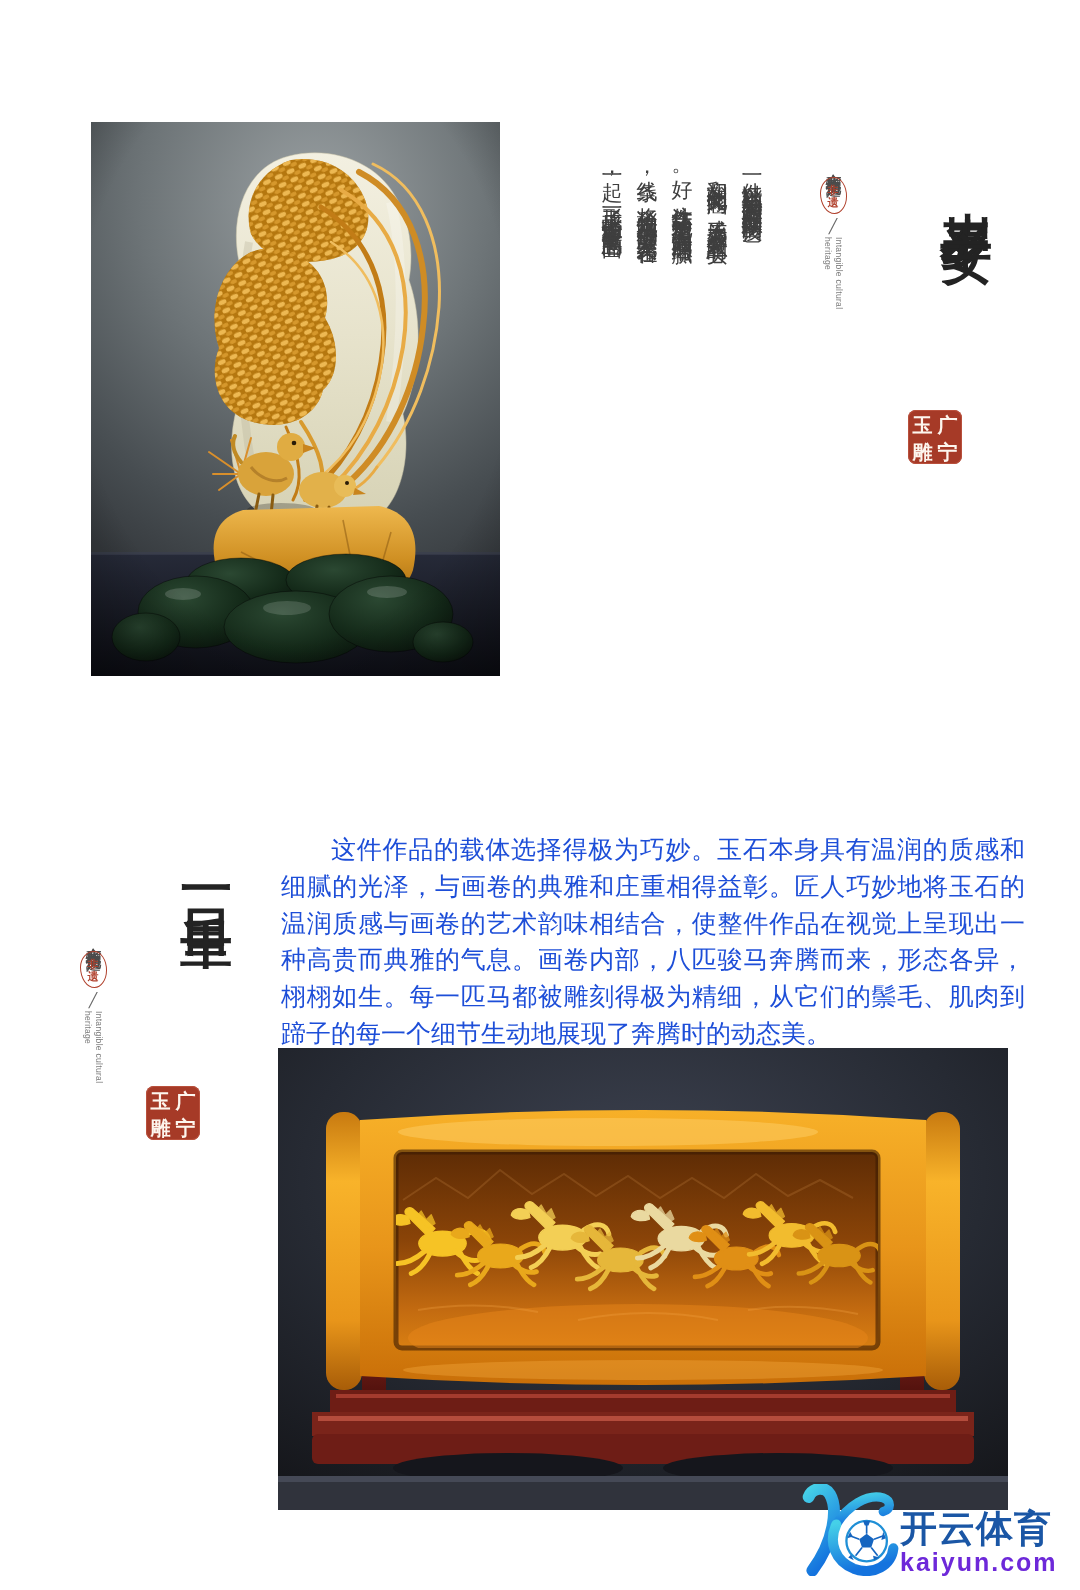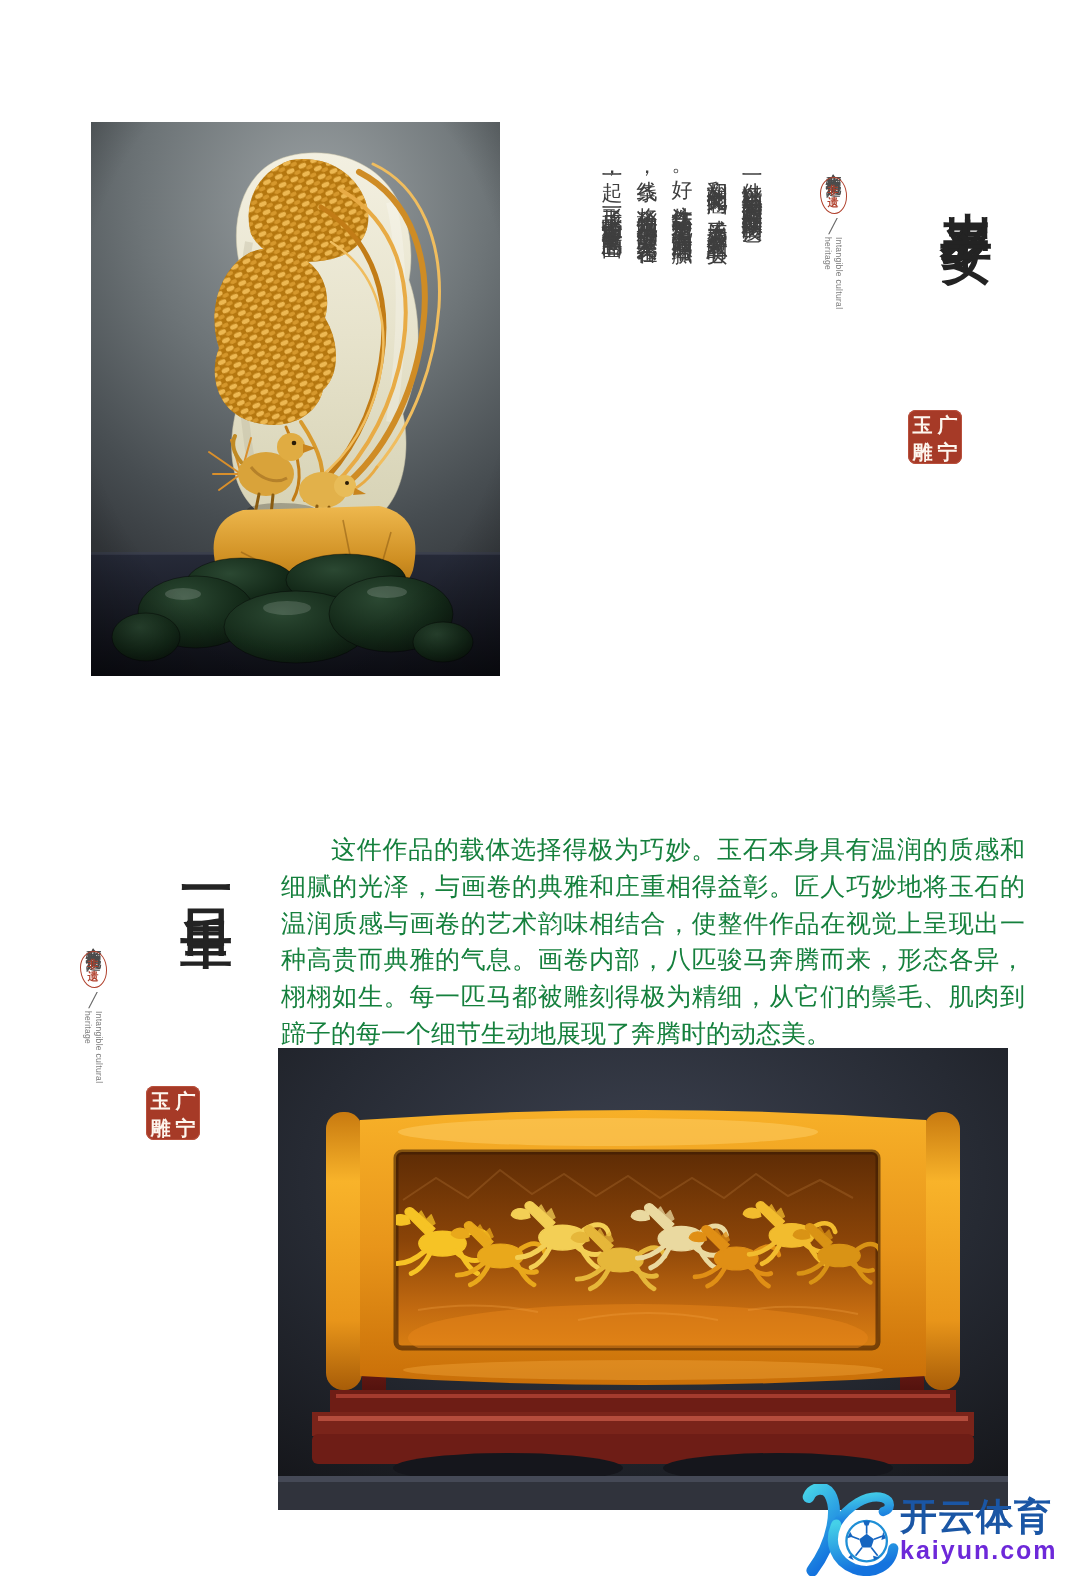--- a/index.html
+++ b/index.html
@@ -41,24 +41,24 @@
                   border-radius:52% 48% 46% 54% / 44% 52% 48% 56%;
                   display:flex;flex-direction:column;align-items:center;justify-content:center;
                   margin-top:7px;font-weight:bold;}
   .heritage .oval span{font-size:11px;line-height:12px;display:block;}
   .heritage .slash{color:#666;font-size:14px;line-height:14px;margin:5px 0 4px 0;}
   .heritage .english{writing-mode:vertical-rl;font-size:8.5px;line-height:11px;height:106px;
                      color:#7d7d7d;letter-spacing:.3px;}
 
   
   .paragraph{position:absolute;left:281px;top:806px;width:744px;font-size:25px;line-height:36.8px;
-             color:#15803d;text-align:justify;text-indent:2em;}
-
-  
-  .watermark{position:absolute;left:792px;top:1484px;height:92px;display:flex;align-items:center;z-index:6;}
+             color:#1d4ed8;text-align:justify;text-indent:2em;}
+
+  
+  .watermark{position:absolute;left:792px;top:1484px;height:92px;display:flex;align-items:flex-end;z-index:6;}
   .wm-text{display:flex;flex-direction:column;margin-left:-10px;}
   .wm-cn{font-size:37px;font-weight:bold;color:#1a56a5;letter-spacing:1px;line-height:40px;white-space:nowrap;}
   .wm-url{font-size:25px;font-weight:bold;color:#6d28d9;letter-spacing:2px;line-height:27px;white-space:nowrap;}
 </style>
 </head>
 <body>
 
 <div class="page">
 
   <svg class="photo photo1" viewBox="0 0 409 554" preserveAspectRatio="none">

